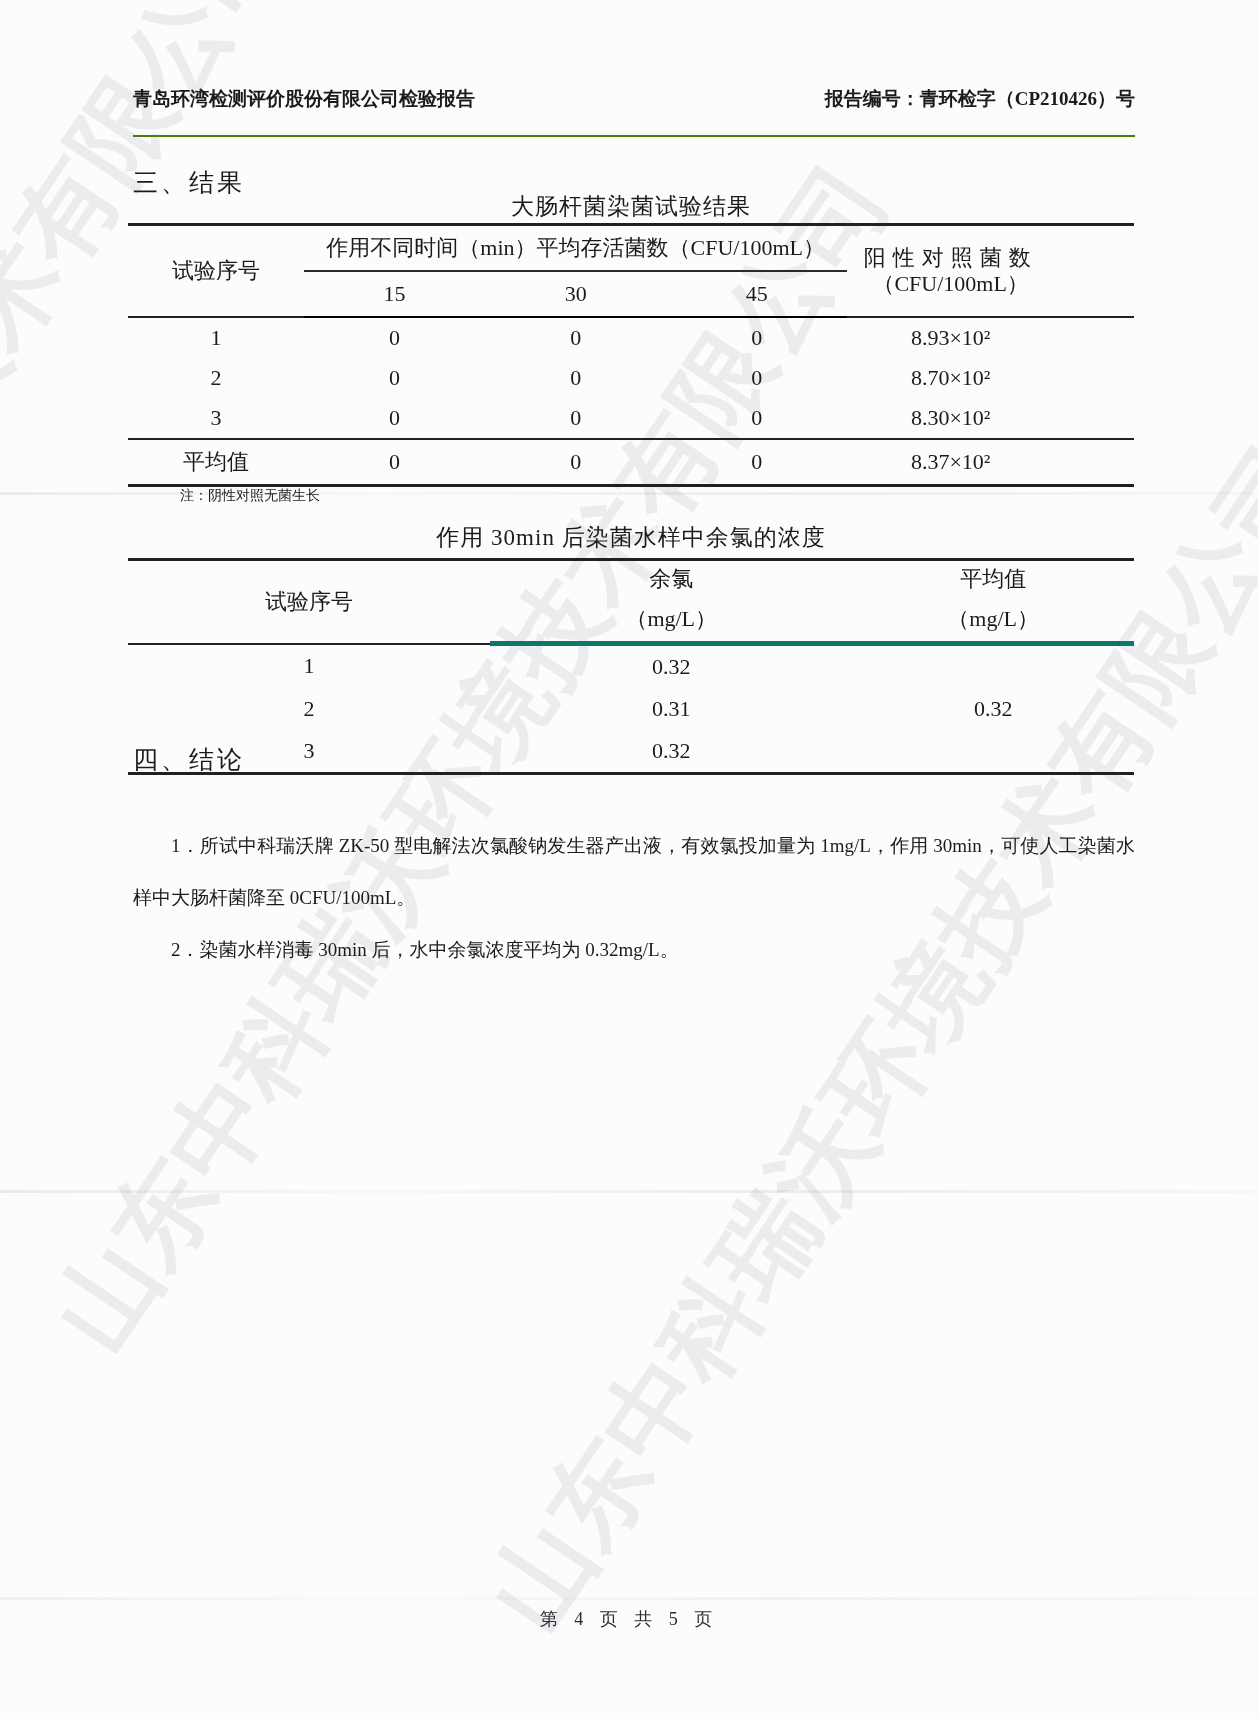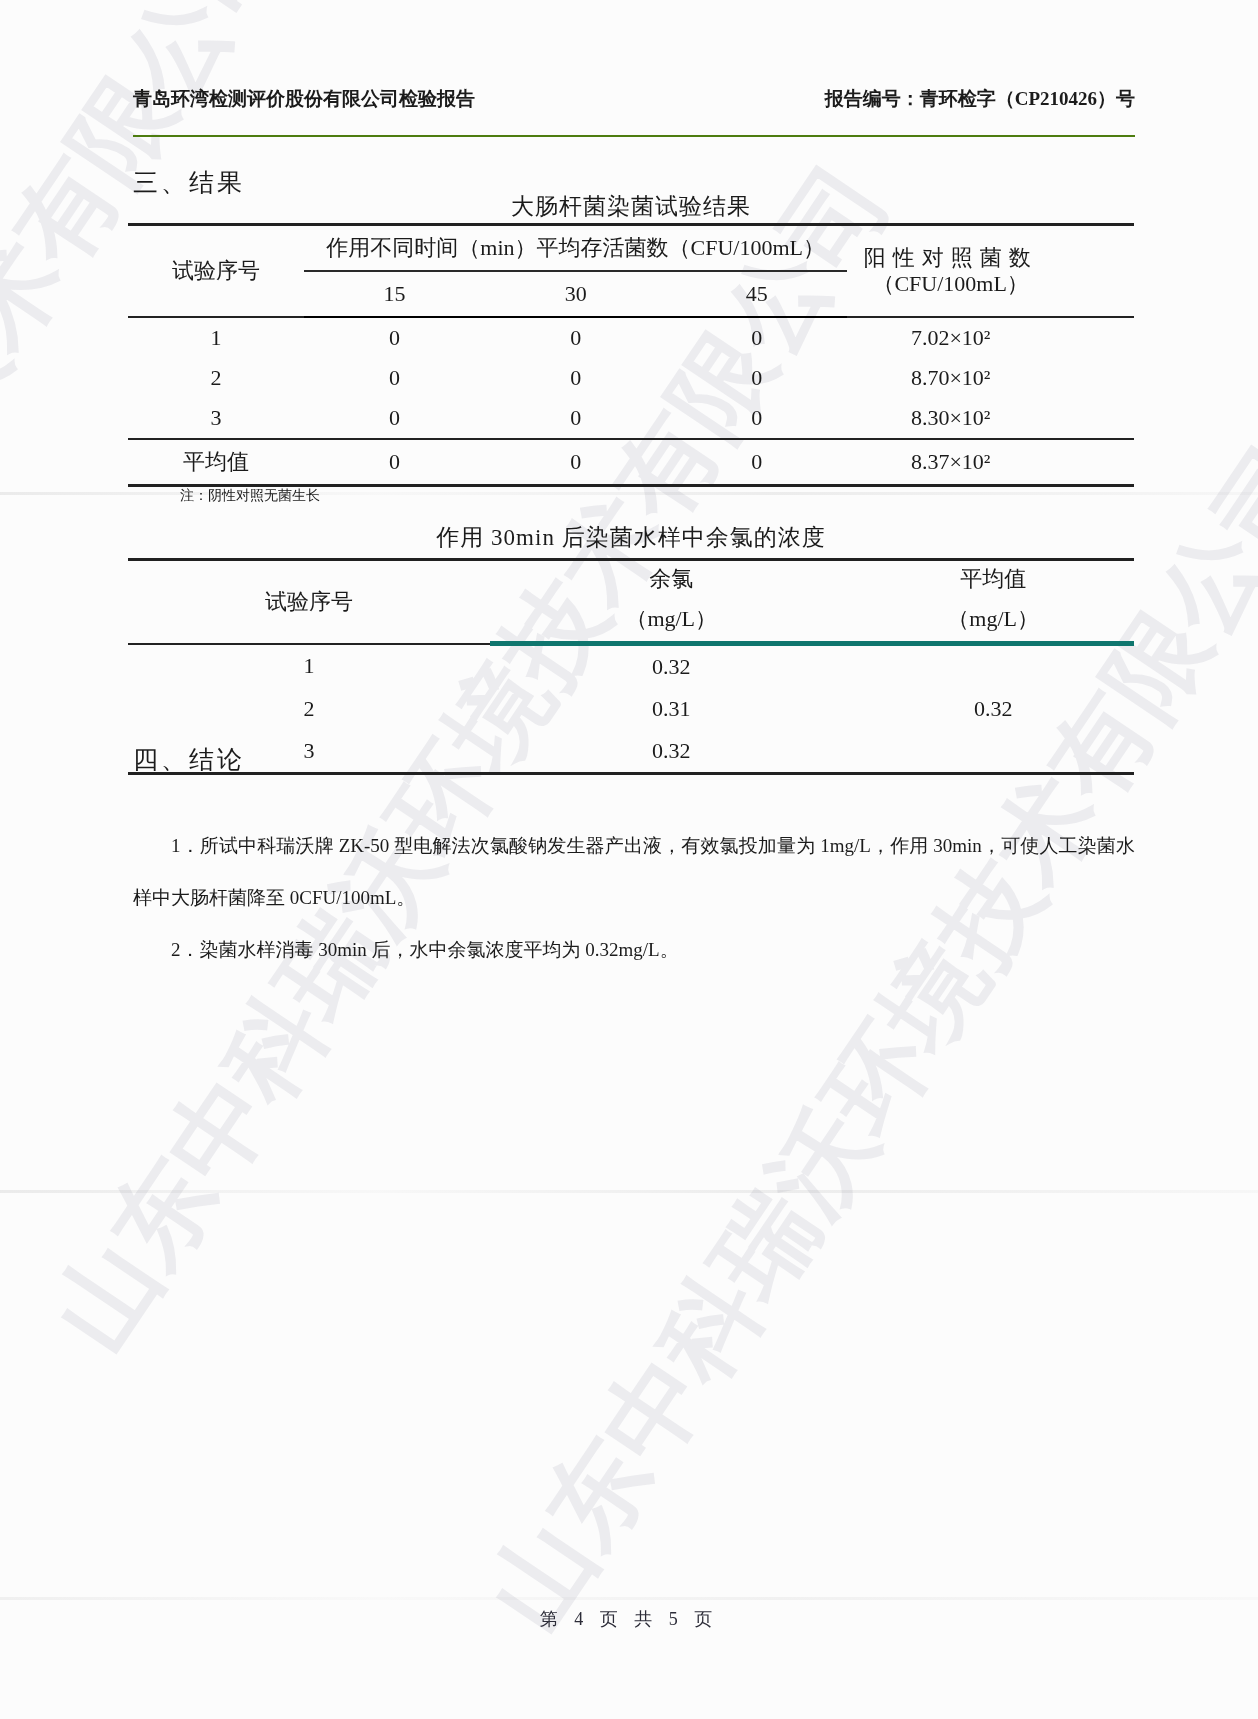--- a/index.html
+++ b/index.html
@@ -119,21 +119,21 @@
           <tr class="rB">
             <td>15</td>
             <td>30</td>
             <td>45</td>
           </tr>
           <tr class="rD">
             <td>1</td>
             <td>0</td>
             <td>0</td>
             <td>0</td>
-            <td class="c5">7.02×10²</td>
+            <td class="c5">8.93×10²</td>
           </tr>
           <tr class="rD">
             <td>2</td>
             <td>0</td>
             <td>0</td>
             <td>0</td>
             <td class="c5">8.70×10²</td>
           </tr>
           <tr class="rD rD3">
             <td>3</td>

